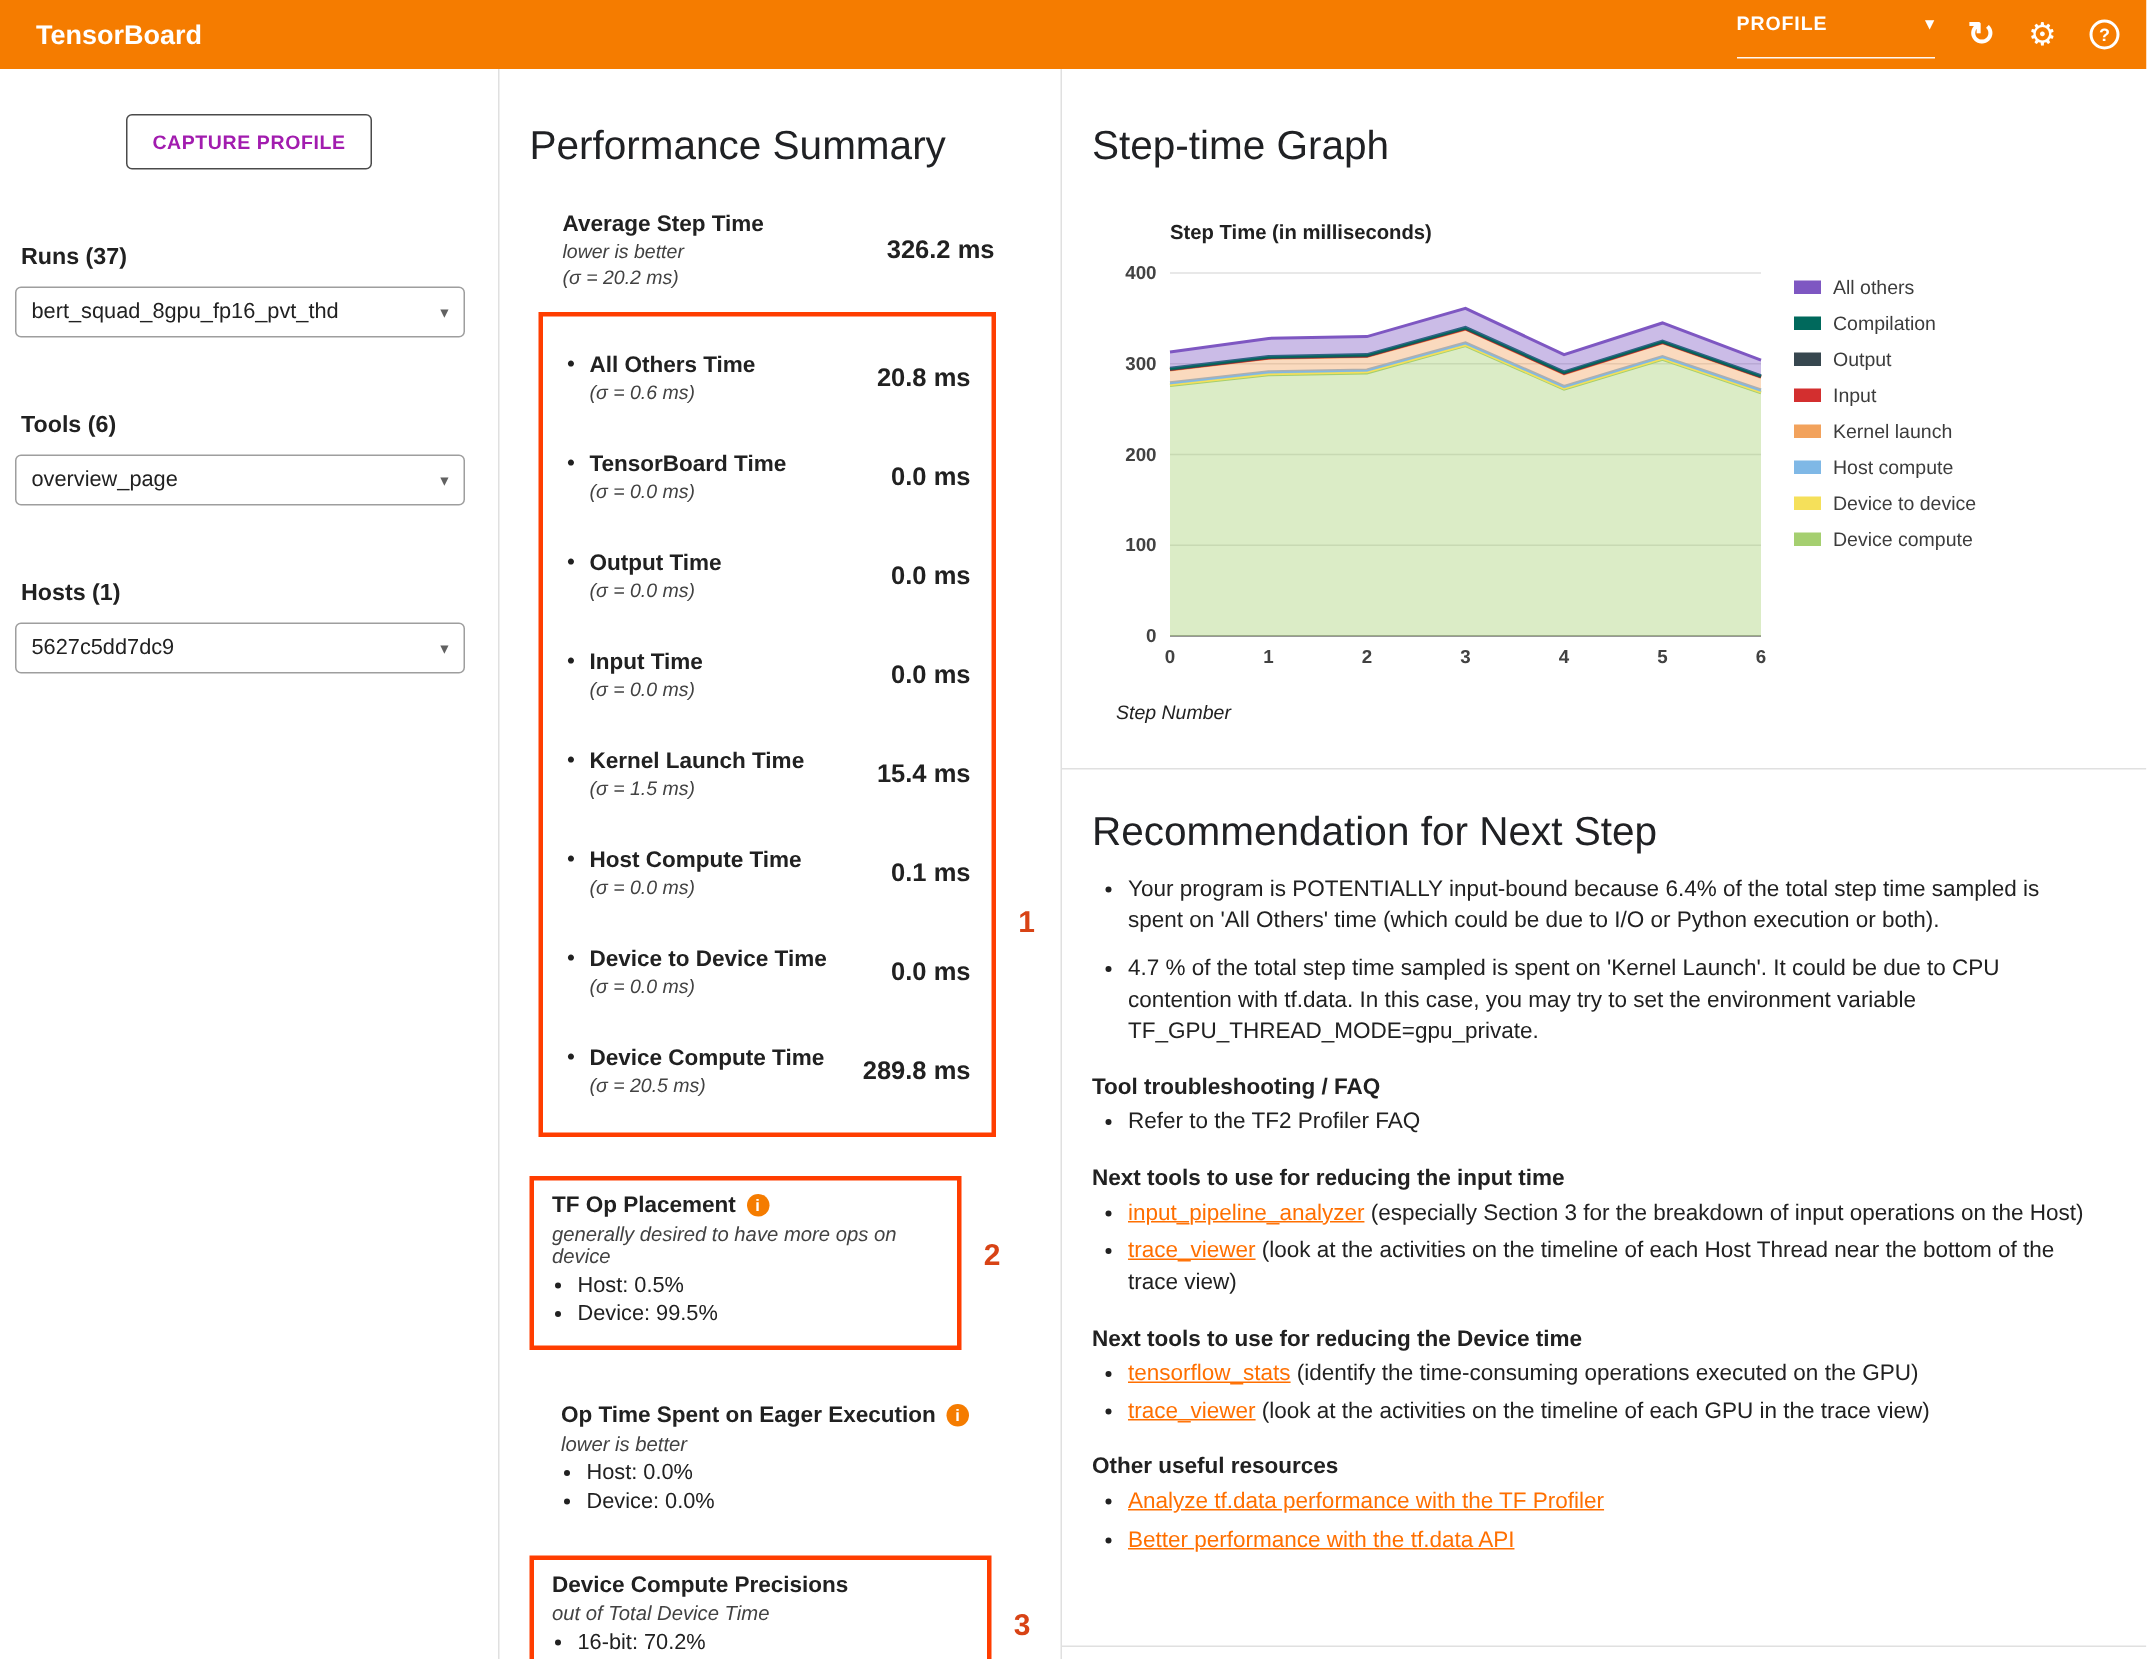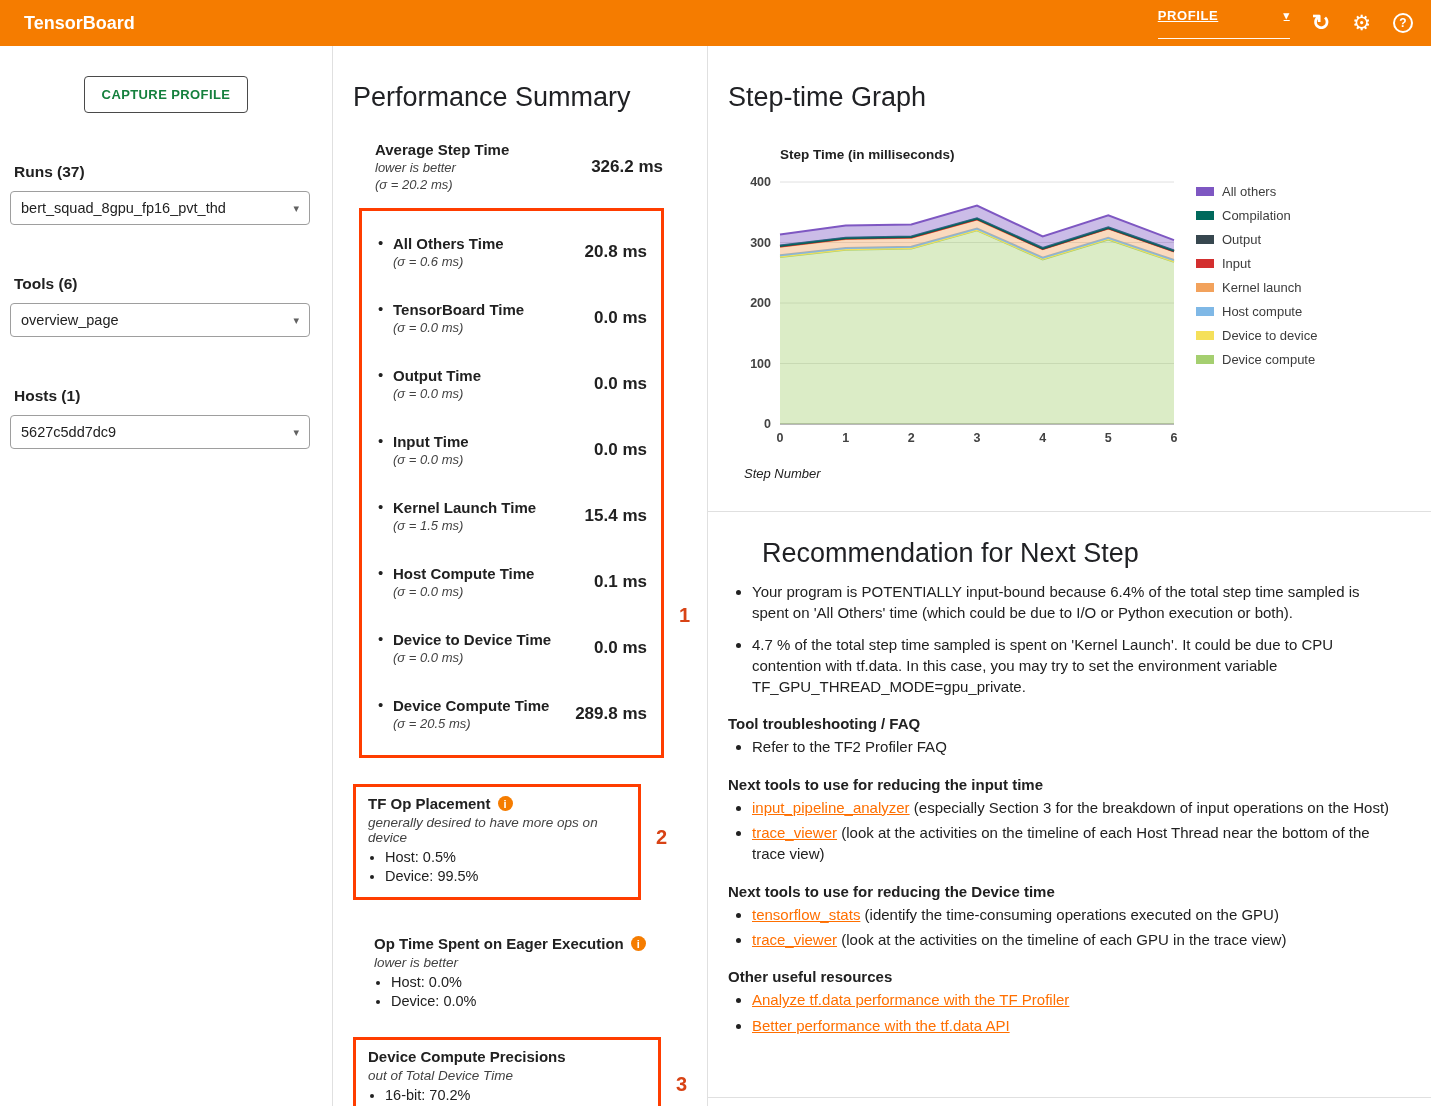--- a/index.html
+++ b/index.html
@@ -11,41 +11,41 @@
   
   .appbar {
     height:46px; background:var(--header,#f57c00); display:flex;
     align-items:center; justify-content:space-between; padding:0 18px; color:#fff;
   }
   .app-title { font-size:18px; font-weight:700; margin-left:6px; }
   .header-right { display:flex; align-items:center; gap:22px; }
   .profile-select {
     display:flex; align-items:center; justify-content:space-between;
     width:132px; border-bottom:1px solid rgba(255,255,255,.95);
-    padding-bottom:15px; font-size:13px; font-weight:600; letter-spacing:.6px; cursor:pointer;text-decoration:underline;
+    padding-bottom:15px; font-size:13px; font-weight:600; letter-spacing:.6px; cursor:pointer;
   }
   .caret { font-size:11px; }
   .hicon { color:#fff; cursor:pointer; display:inline-flex; align-items:center; justify-content:center; }
   .reload { font-size:22px; font-weight:700; }
   .gear { font-size:21px; }
   .help { width:20px; height:20px; border:2px solid #fff; border-radius:50%; font-size:12px; font-weight:700; }
   
   .columns { display:flex; height:1060px; }
   .sidebar { width:332px; flex:none; padding-top:30px; }
   .mid {
     width:376px; flex:none; border-left:1px solid #e0e0e0; border-right:1px solid #e0e0e0;
     padding:0 0 0 20px; position:relative; overflow:hidden;
   }
   .right { flex:1; overflow:hidden; position:relative; }
   .right::after { content:""; position:absolute; left:0; right:0; bottom:8px; border-bottom:1px solid #e0e0e0; }
   
   .capture-btn {
     display:block; margin:0 auto; background:#fff; border:1px solid #4a4a4a; border-radius:4px;
     padding:10px 17px; font-family:inherit; font-size:13px; font-weight:600; letter-spacing:.4px;
-    color:#15803d; cursor:pointer;
+    color:#a21caf; cursor:pointer;
   }
   .side-label { font-size:15.5px; font-weight:700; margin:50px 0 10px 14px; }
   .side-select {
     margin-left:10px; width:300px; height:34px; border:1px solid #9e9e9e; border-radius:4px;
     display:flex; align-items:center; justify-content:space-between; padding:0 10px;
     font-size:14.5px; cursor:pointer; background:#fff;
   }
   .sel-caret { color:#616161; font-size:11px; }
   
   .section-title { font-size:27px; font-weight:500; color:#202124; margin:0; }
@@ -88,21 +88,21 @@
   .graph-section .section-title { padding-top:36px; }
   .chart-title { font-size:13.5px; font-weight:700; margin:34px 0 6px 52px; }
   .chart-area { display:flex; align-items:flex-start; }
   .chart-left { margin-left:16px; width:440px; flex:none; }
   .x-title { font-style:italic; font-size:13px; text-align:left; margin-top:4px; }
   .legend { margin:16px 0 0 12px; display:flex; flex-direction:column; gap:9px; }
   .legend-row { display:flex; align-items:center; gap:8px; font-size:13px; color:#3c3c3c; }
   .swatch { width:18px; height:9px; display:inline-block; flex:none; }
   
   .rec-section { padding:26px 34px 0 20px; }
-  .rec-section .section-title { margin-bottom:6px;margin-left:34px; }
+  .rec-section .section-title { margin-bottom:6px; }
   .rec-intro { margin:12px 0 0 0; padding-left:24px; font-size:15px; max-width:700px; }
   .rec-intro li { margin:10px 0; line-height:1.42; }
   .rec-h { font-size:15px; font-weight:700; margin:18px 0 4px 0; }
   .rec-ul { margin:2px 0 0 0; padding-left:24px; font-size:15px; max-width:710px; }
   .rec-ul li { margin:4px 0; line-height:1.42; }
   a { color:var(--link,#ff6f00); text-decoration:underline; }
 </style>
 </head>
 <body>
 

